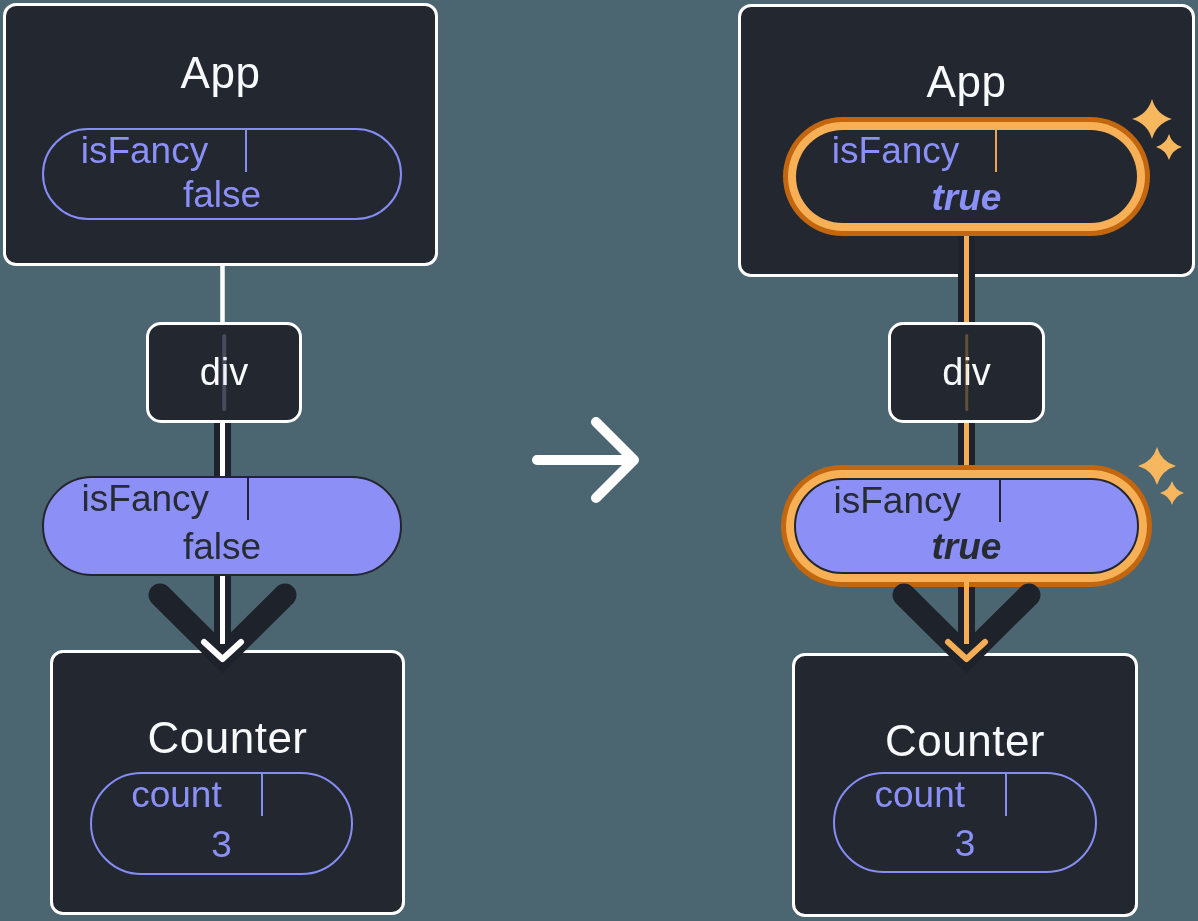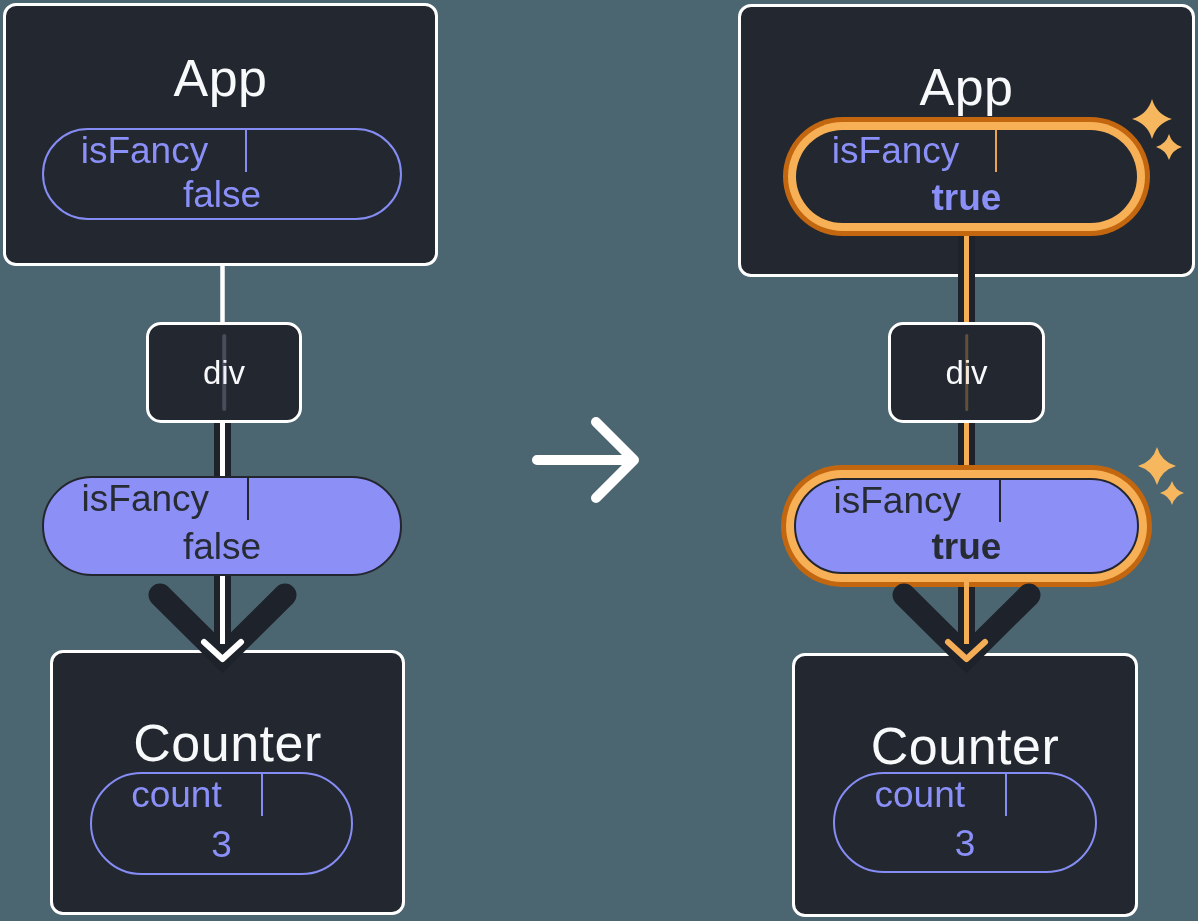--- a/index.html
+++ b/index.html
@@ -9,42 +9,42 @@
     font-family:"Liberation Sans", sans-serif;
   }
   .layer { position:absolute; left:0; top:0; width:1198px; height:921px; pointer-events:none; }
   .z1 { z-index:1; } .z2 { z-index:2; } .z3 { z-index:3; } .z4 { z-index:4; }
 
   .cbox {
     position:absolute; box-sizing:border-box;
     background:#23272F; border:3px solid #FFFFFF; border-radius:13px;
     color:#F7F9FB; text-align:center;
   }
-  .cbox .title { font-size:52px; font-weight:500; letter-spacing:0.5px; }
+  .cbox .title { font-size:44px; font-weight:500; letter-spacing:0.5px; }
 
   .pill {
     position:absolute; box-sizing:border-box; border-radius:999px;
     display:flex; align-items:stretch; font-size:37px; overflow:hidden;flex-direction:column;
   }
   .pill .cell { display:flex; align-items:center; justify-content:center; box-sizing:border-box; }
 
   .outline-purple { border:2.5px solid #858CF4; color:#8A90F8; background:transparent; }
   .outline-purple .c1 { border-right:2.5px solid #858CF4; }
 
   .fill-purple { background:#8C90F6; border:2.5px solid #23262E; color:#272B34; }
   .fill-purple .c1 { border-right:2.5px solid #23262E; }
 
   .dark-pill { background:#23272F; color:#8A90F8; }
   .dark-pill .c1 { border-right:2px solid #EDA44E; }
 
   .ring { box-shadow: 0 0 0 8px #F7B056, 0 0 0 13px #C2660F; }
 
-  .bold { font-weight:bold; }
+  .bold { font-weight:bold;font-style:italic; }
 
-  .divbox { display:flex; align-items:center; justify-content:center; font-size:33px; border-radius:15px; }
+  .divbox { display:flex; align-items:center; justify-content:center; font-size:38px; border-radius:15px; }
   .innerline {
     position:absolute; left:50%; top:9px; bottom:9px; width:3.5px;
     transform:translateX(-50%); border-radius:2px;
   }
   .innerline.purple-faint { background:rgba(205,210,255,0.22); }
   .innerline.orange-faint { background:rgba(246,174,86,0.30); }
 
   .app-title-pad-l { padding-top:42px; }
   .app-title-pad-r { padding-top:50px; }
   .counter-title-pad { padding-top:60px; }

